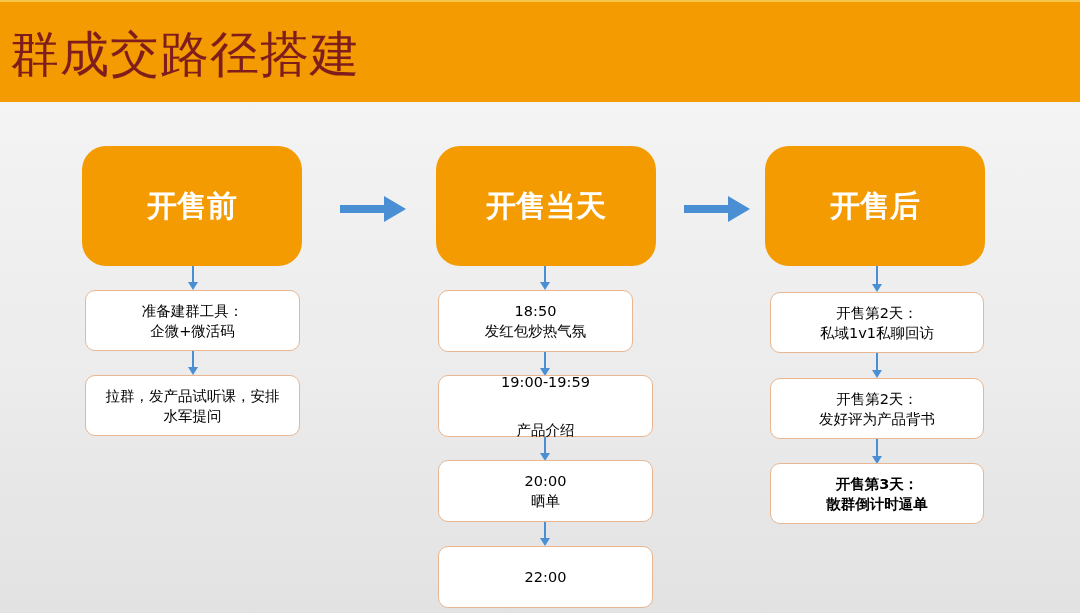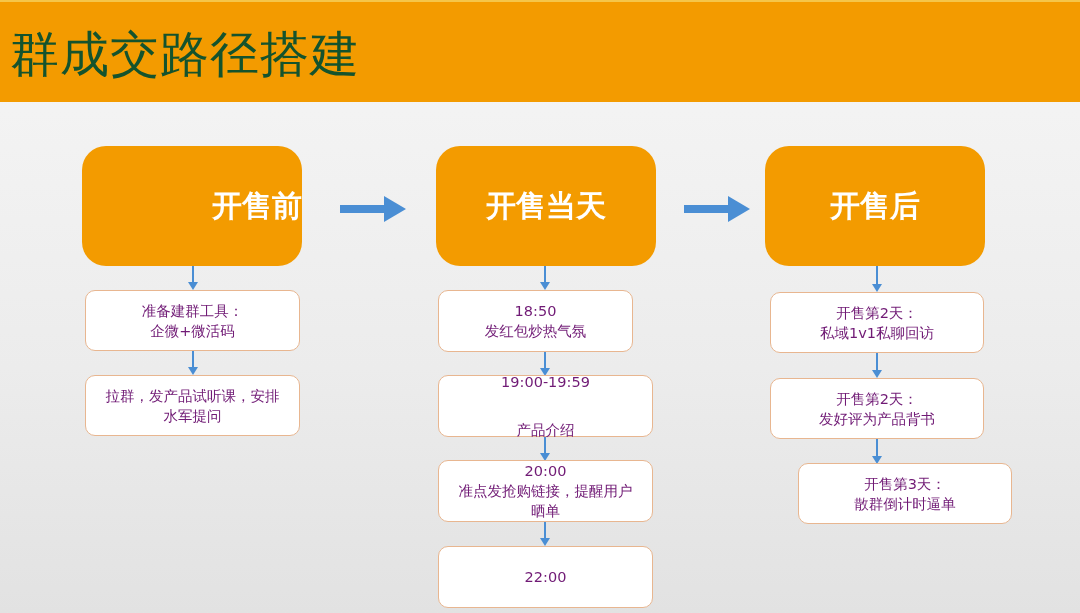--- a/index.html
+++ b/index.html
@@ -9,46 +9,46 @@
       font-family: "DejaVu Sans", "Liberation Sans", sans-serif;
     }
     .header {
       position:absolute; left:0; top:0; width:1080px; height:102px;
       background:#f39b00;
       border-top:2px solid #f5c64a;
       box-sizing:border-box;
     }
     .header .title {
       position:absolute; left:10px; top:20px;
-      font-size:49px; color:#14532d; letter-spacing:1px;
+      font-size:49px; color:#7f1d1d; letter-spacing:1px;
       font-family: "DejaVu Sans", sans-serif;
     }
     .stage {
       position:absolute; background:#f39b00; border-radius:24px;
       color:#fff; font-weight:bold; font-size:30px;
       display:flex; align-items:center; justify-content:center;
     }
     .h-arrow { position:absolute; }
     .step {
       position:absolute; background:#fff; border:1.5px solid #e8b690;
       border-radius:10px; box-sizing:border-box;
       display:flex; flex-direction:column; align-items:center; justify-content:center;
-      font-size:14.5px; color:#701a75; line-height:20px; text-align:center;
+      font-size:14.5px; color:#000000; line-height:20px; text-align:center;
       padding:0 8px;
     }
     .v-arrow { position:absolute; width:10px; }
   </style>
 </head>
 <body>
 
 <div class="header">
   <div class="title">群成交路径搭建</div>
 </div>
 
-<div class="stage" style="left:82px;top:146px;width:220px;height:120px;justify-content:flex-end;">
+<div class="stage" style="left:82px;top:146px;width:220px;height:120px;">
   <span>开售前</span>
 </div>
 <div class="stage" style="left:436px;top:146px;width:220px;height:120px;">
   <span>开售当天</span>
 </div>
 <div class="stage" style="left:765px;top:146px;width:220px;height:120px;">
   <span>开售后</span>
 </div>
 
 <svg class="h-arrow" style="left:340px;top:196px;" width="68" height="26">
@@ -92,21 +92,20 @@
 <div class="step" style="left:438px;top:375px;width:215px;height:62px;gap:28px;">
   <span>19:00-19:59</span>
   <span>产品介绍</span>
 </div>
 <svg class="v-arrow" style="left:540px;top:437px;" width="10" height="24">
   <rect x="4" y="0" width="2" height="18" fill="#4a8ed4"></rect>
     <polygon points="0,16 10,16 5,24" fill="#4a8ed4"></polygon>
 </svg>
 <div class="step" style="left:438px;top:460px;width:215px;height:62px;">
   <span>20:00</span>
-  <span>准点发抢购链接，提醒用户</span>
   <span>晒单</span>
 </div>
 <svg class="v-arrow" style="left:540px;top:522px;" width="10" height="24">
   <rect x="4" y="0" width="2" height="18" fill="#4a8ed4"></rect>
     <polygon points="0,16 10,16 5,24" fill="#4a8ed4"></polygon>
 </svg>
 <div class="step" style="left:438px;top:546px;width:215px;height:62px;">
   <span>22:00</span>
 </div>
 
@@ -123,16 +122,16 @@
     <polygon points="0,17 10,17 5,25" fill="#4a8ed4"></polygon>
 </svg>
 <div class="step" style="left:770px;top:378px;width:214px;height:61px;">
   <span>开售第2天：</span>
   <span>发好评为产品背书</span>
 </div>
 <svg class="v-arrow" style="left:872px;top:439px;" width="10" height="25">
   <rect x="4" y="0" width="2" height="19" fill="#4a8ed4"></rect>
     <polygon points="0,17 10,17 5,25" fill="#4a8ed4"></polygon>
 </svg>
-<div class="step" style="left:798px;top:463px;width:214px;height:61px;">
+<div class="step" style="left:770px;top:463px;width:214px;height:61px;font-weight:bold;">
   <span>开售第3天：</span>
   <span>散群倒计时逼单</span>
 </div>
 
 </body></html>

